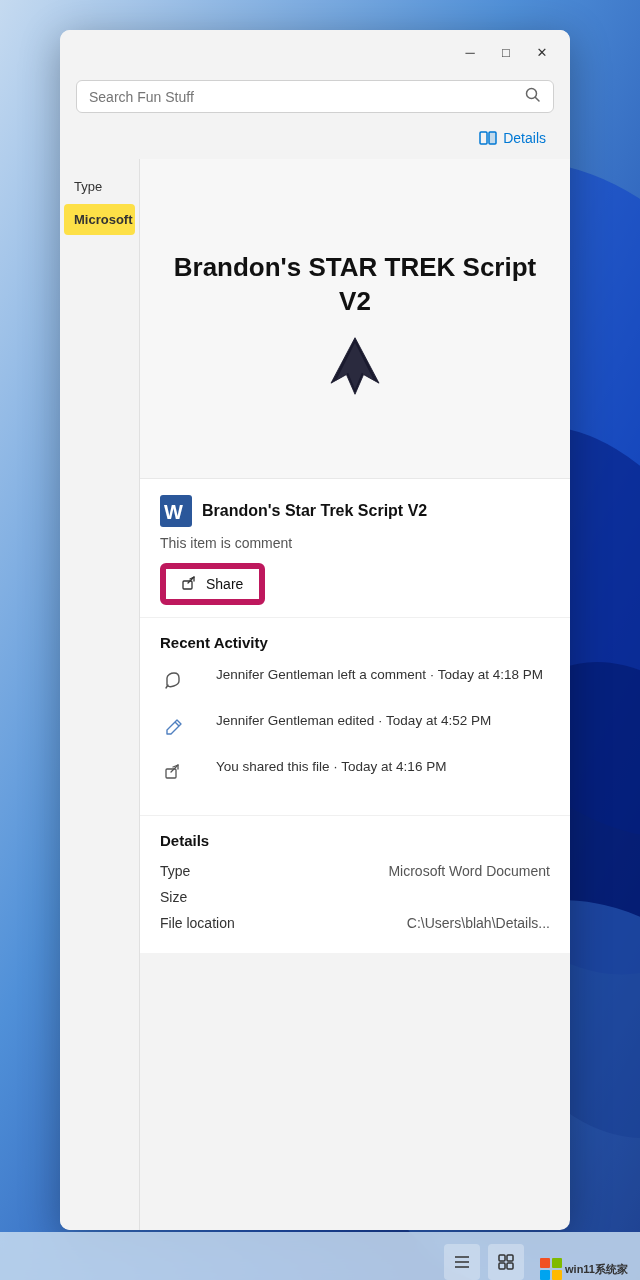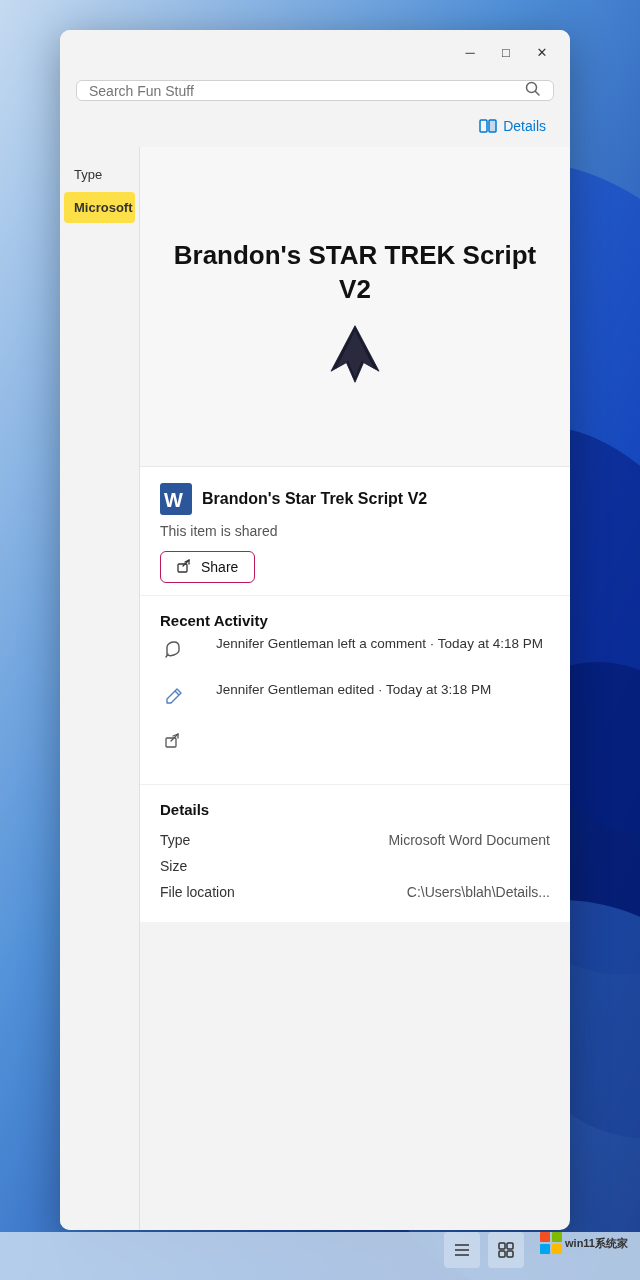--- a/index.html
+++ b/index.html
@@ -56,21 +56,21 @@
     .search-bar {
       padding: 6px 16px 8px;
       background: #f3f3f3;
     }
     .search-input-wrapper {
       display: flex;
       align-items: center;
       background: white;
       border: 1px solid #d0d0d0;
       border-radius: 6px;
-      padding: 0 12px;
+      padding: 6px 12px;
       gap: 8px;
     }
     .search-input {
       flex: 1;
       border: none;
       outline: none;
       font-size: 14px;
       color: #666;
       background: transparent;
     }
@@ -181,38 +181,38 @@
     .shared-status {
       font-size: 14px;
       color: #555;
       margin-bottom: 12px;
     }
     .share-btn {
       display: flex;
       align-items: center;
       gap: 8px;
       padding: 7px 16px;
-      border: 1px solid #be185d;
+      border: 6px solid #be185d;
       border-radius: 6px;
       background: white;
       cursor: pointer;
       font-size: 14px;
       color: #111;
     }
 
     
     .section {
       padding: 16px 20px 12px;
       border-bottom: 1px solid #f0f0f0;
     }
     .section-title {
       font-size: 15px;
       font-weight: 700;
       color: #111;
-      margin-bottom: 5px;
+      margin-bottom: 14px;
     }
     .activity-item {
       display: flex;
       align-items: flex-start;
       gap: 28px;
       margin-bottom: 16px;
     }
     .activity-icon {
       width: 28px;
       height: 28px;
@@ -259,21 +259,21 @@
     
     .bottom-bar {
       position: absolute;
       bottom: 0;
       left: 0;
       width: 640px;
       height: 48px;
       background: rgba(200,220,240,0.85);
       backdrop-filter: blur(10px);
       display: flex;
-      align-items: flex-start;
+      align-items: flex-end;
       justify-content: flex-end;
       padding: 0 12px;
       gap: 8px;
       z-index: 20;
     }
 
     .right-panel-wrapper {
       position: relative;
       flex: 1;
       overflow: hidden;
@@ -373,21 +373,21 @@
 
         <div class="file-info-section">
           <div class="file-title-row">
 
             <svg class="word-icon" viewBox="0 0 32 32" xmlns="http://www.w3.org/2000/svg">
               <rect width="32" height="32" rx="3" fill="#2b579a"></rect>
               <text x="4" y="24" font-size="20" font-weight="bold" fill="white" font-family="Arial">W</text>
             </svg>
             <span class="file-name">Brandon's Star Trek Script V2</span>
           </div>
-          <div class="shared-status">This item is shared</div>
+          <div class="shared-status">This item is comment</div>
           <button class="share-btn">
             <svg width="16" height="16" viewBox="0 0 16 16" fill="none" xmlns="http://www.w3.org/2000/svg">
               <rect x="1" y="5" width="9" height="8" rx="1" stroke="#333" stroke-width="1.3"></rect>
               <path d="M8 3 L12 1 L12 5" stroke="#333" stroke-width="1.3" stroke-linecap="round" stroke-linejoin="round"></path>
               <line x1="12" y1="1" x2="6" y2="7" stroke="#333" stroke-width="1.3" stroke-linecap="round"></line>
             </svg>
             <span>Share</span>
           </button>
         </div>
 
@@ -404,31 +404,32 @@
             <span class="activity-text">Jennifer Gentleman left a comment · Today at 4:18 PM</span>
           </div>
 
           <div class="activity-item">
             <div class="activity-icon">
               <svg width="20" height="20" viewBox="0 0 20 20" fill="none" xmlns="http://www.w3.org/2000/svg">
                 <path d="M13 3 L17 7 L7 17 L3 17 L3 13 Z" stroke="#5080c0" stroke-width="1.4" fill="none" stroke-linejoin="round"></path>
                 <line x1="11" y1="5" x2="15" y2="9" stroke="#5080c0" stroke-width="1.4"></line>
               </svg>
             </div>
-            <span class="activity-text">Jennifer Gentleman edited · Today at 3:18 PM</span>
+            <span class="activity-text">Jennifer Gentleman edited · Today at 4:52 PM</span>
           </div>
 
           <div class="activity-item">
             <div class="activity-icon">
               <svg width="20" height="20" viewBox="0 0 20 20" fill="none" xmlns="http://www.w3.org/2000/svg">
                 <rect x="2" y="6" width="10" height="9" rx="1" stroke="#555" stroke-width="1.3"></rect>
                 <path d="M9 4 L14 2 L14 6" stroke="#555" stroke-width="1.3" stroke-linecap="round" stroke-linejoin="round"></path>
                 <line x1="14" y1="2" x2="7" y2="9" stroke="#555" stroke-width="1.3" stroke-linecap="round"></line>
               </svg>
             </div>
+            <span class="activity-text">You shared this file · Today at 4:16 PM</span>
           </div>
         </div>
 
         <div class="details-section">
           <div class="details-title">Details</div>
 
           <div class="detail-row">
             <span class="detail-label">Type</span>
             <span class="detail-value">Microsoft Word Document</span>
           </div>

